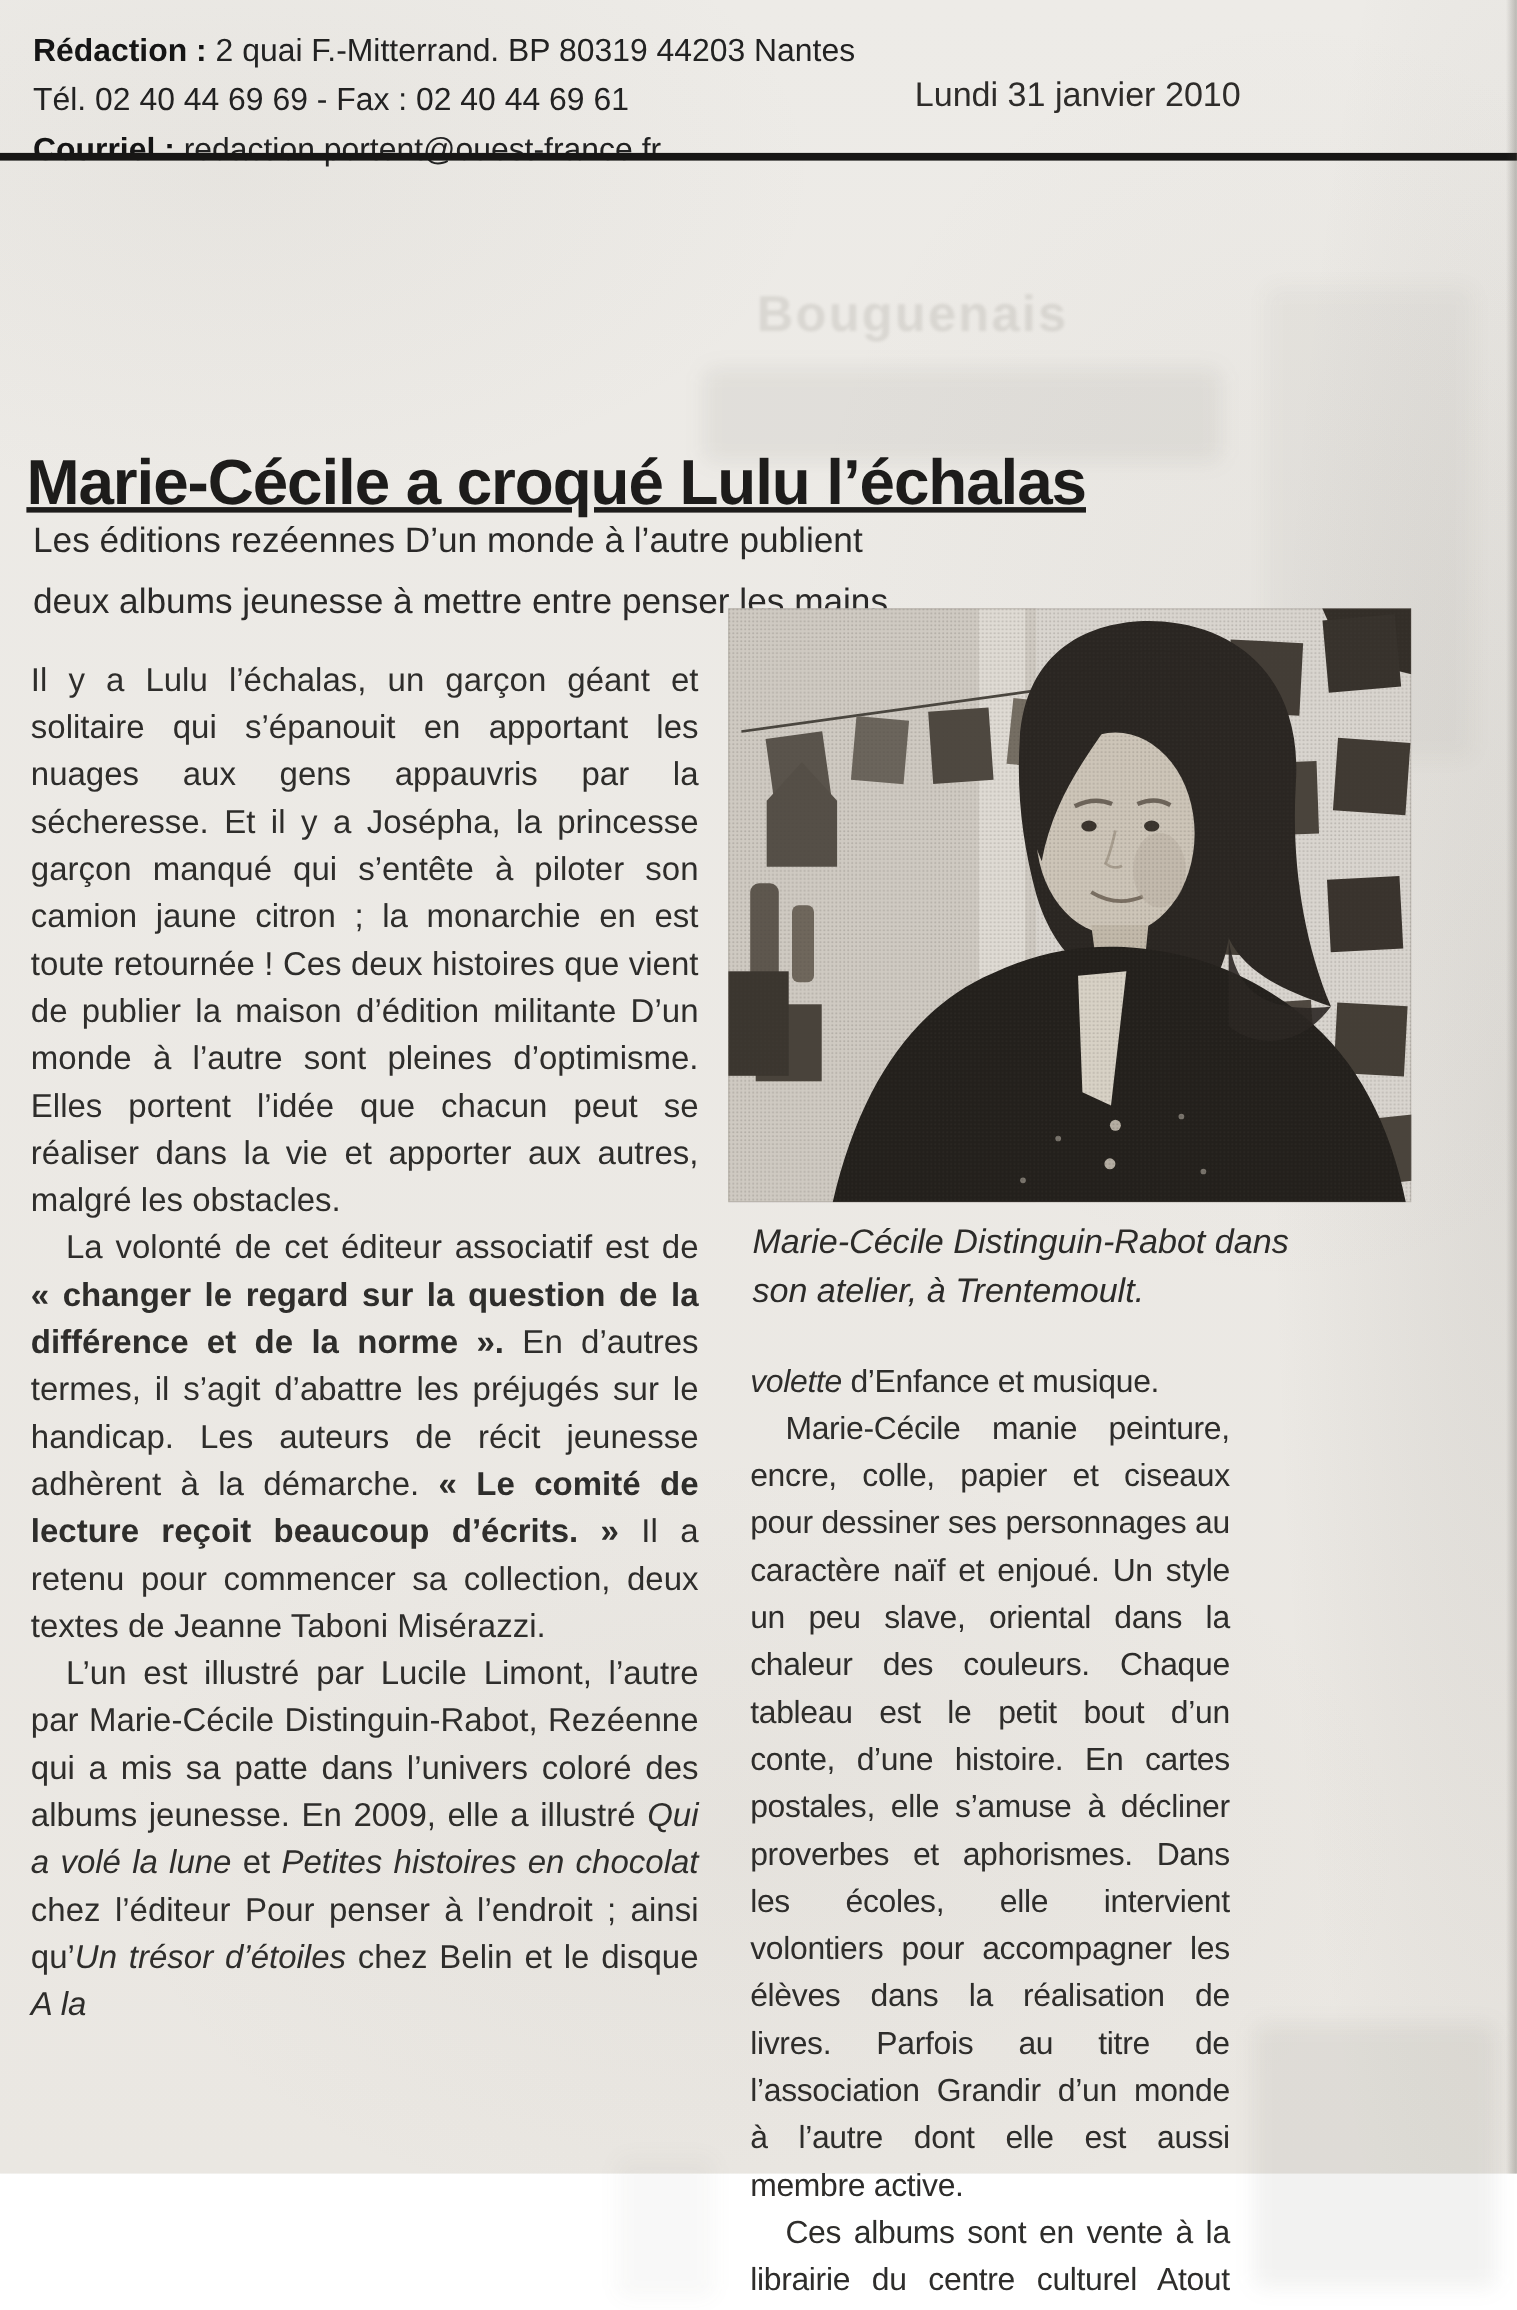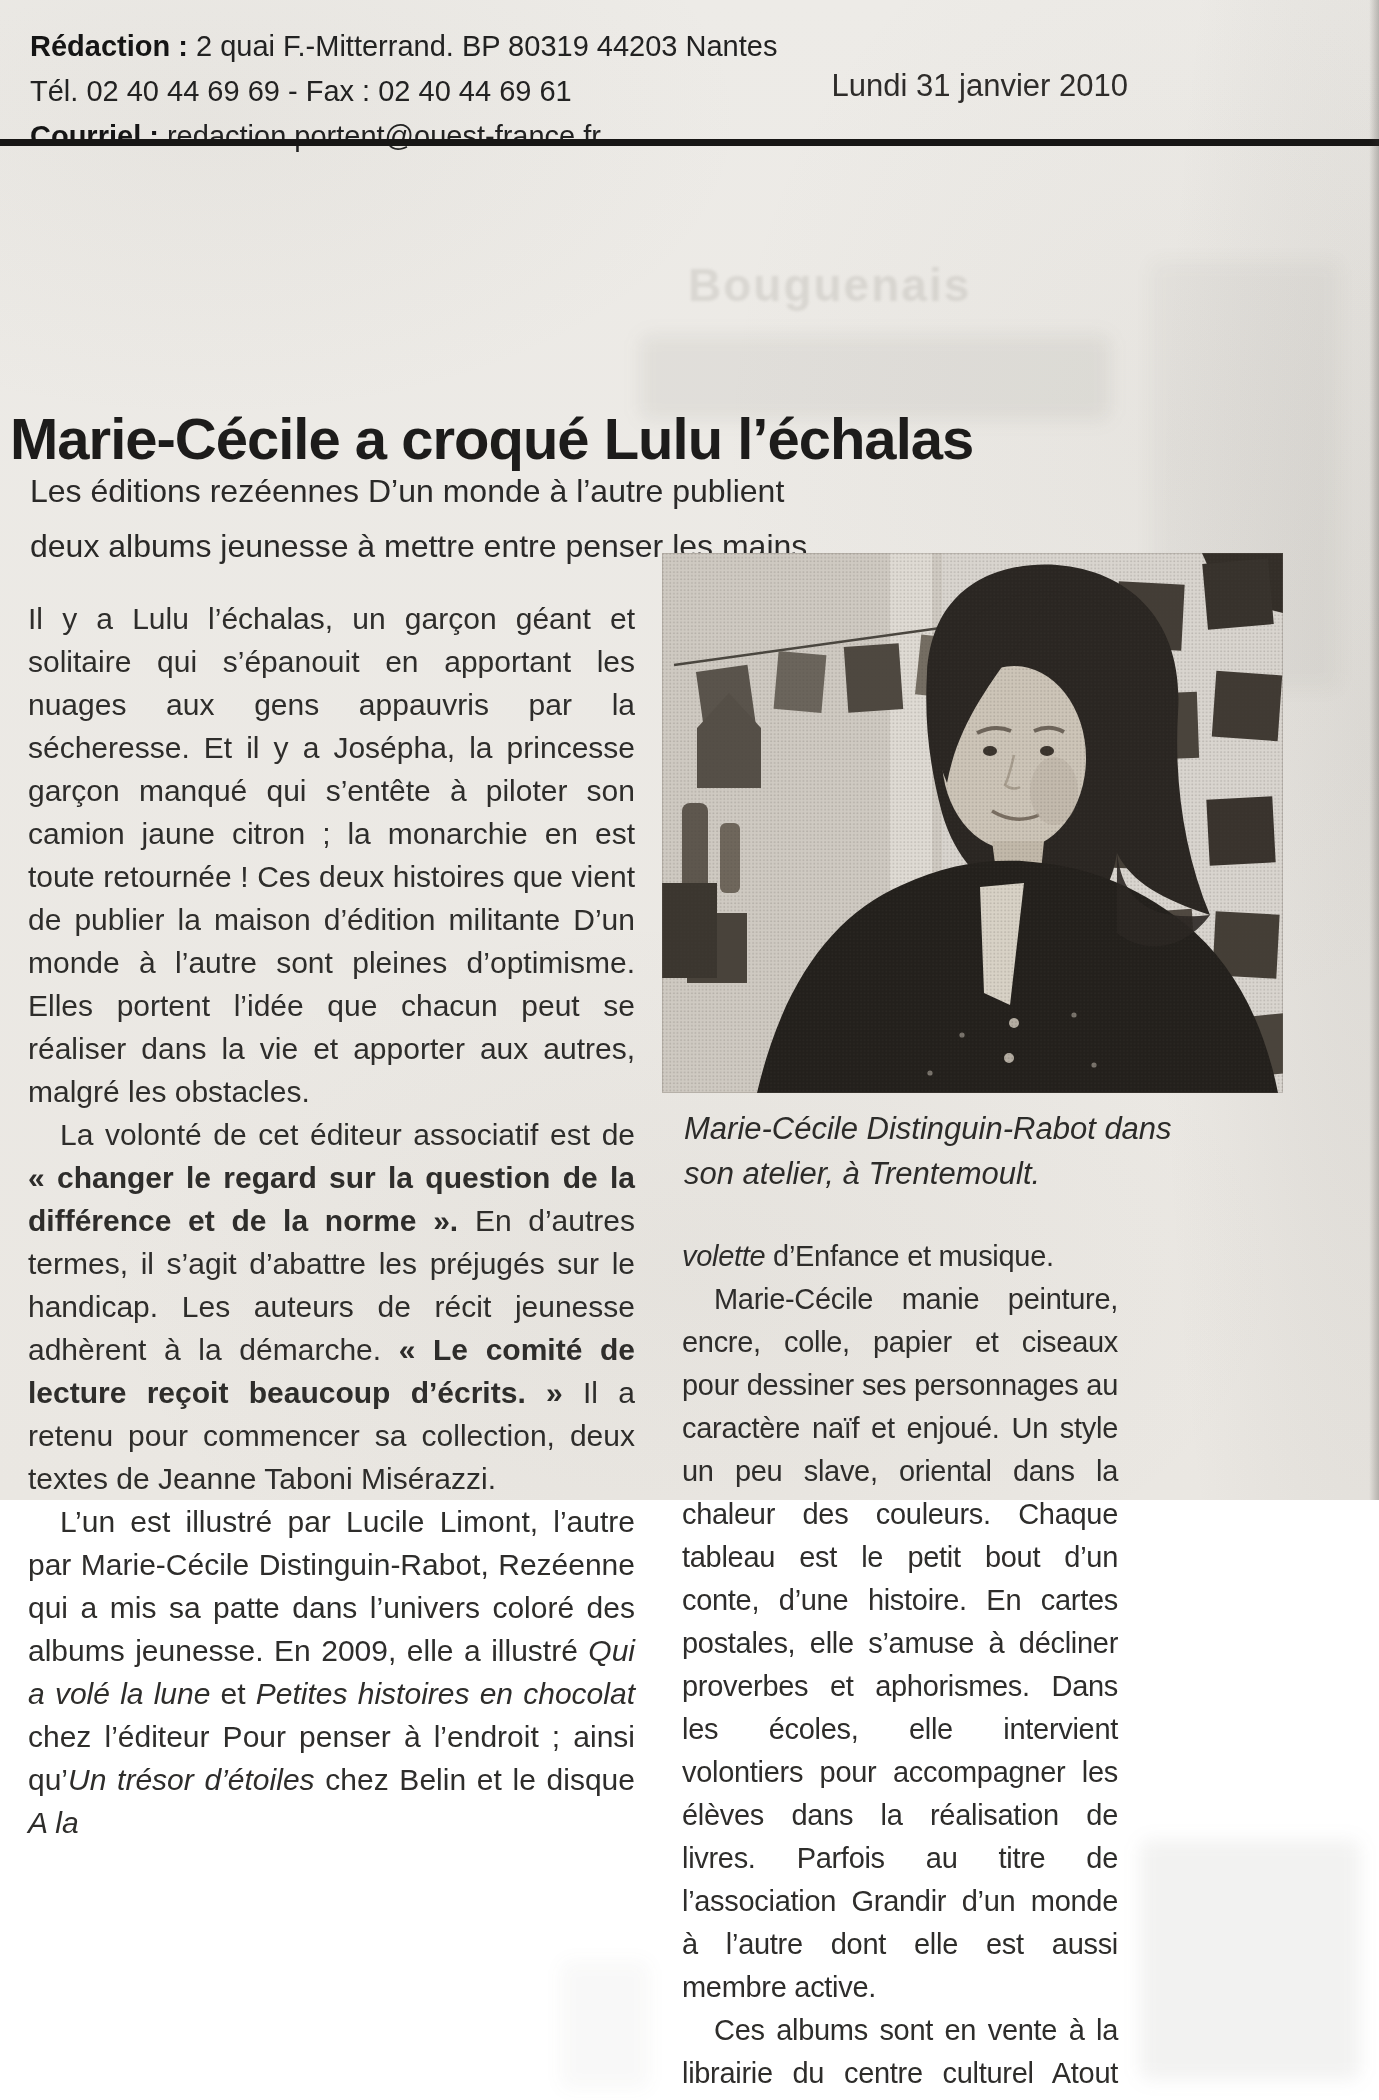--- a/index.html
+++ b/index.html
@@ -1,18 +1,18 @@
 <!DOCTYPE html>
 <html lang="fr"><head>
 <meta charset="utf-8">
 <style>
   html,body{margin:0;padding:0;}
   body{width:1379px;height:2100px;overflow:hidden;
        font-family:"Liberation Sans", sans-serif;}
-  .page{position:relative;width:1379px;height:1500px;
+  .page{position:relative;width:1379px;height:1976px;
         background:
           radial-gradient(ellipse 900px 500px at 15% 8%, rgba(150,144,132,0.07), transparent 60%),
           radial-gradient(ellipse 700px 900px at 85% 30%, rgba(140,135,125,0.06), transparent 65%),
           radial-gradient(ellipse 1000px 600px at 50% 85%, rgba(130,126,116,0.05), transparent 60%),
           radial-gradient(ellipse 300px 1800px at 99% 50%, rgba(90,86,78,0.10), transparent 70%),
           linear-gradient(#edebe7,#eae7e2);
         }
   .edge-shadow{position:absolute;right:0;top:0;width:10px;height:100%;
         background:linear-gradient(to right, transparent, rgba(60,56,50,0.28));}
 
@@ -26,22 +26,22 @@
   
   .ghost-text{position:absolute;left:688px;top:258px;font-size:46px;font-weight:bold;
         color:#5c584e;opacity:0.13;filter:blur(1.6px);letter-spacing:2px;}
   .ghost-block{position:absolute;filter:blur(9px);background:rgba(95,90,78,0.08);border-radius:10px;}
   .gb1{left:640px;top:335px;width:470px;height:85px;}
   .gb2{left:1150px;top:260px;width:190px;height:430px;opacity:.6;}
   .gb3{left:1140px;top:1840px;width:220px;height:240px;}
   .gb4{left:560px;top:1960px;width:90px;height:130px;opacity:.5;}
 
   
-  .headline{position:absolute;left:10px;top:366px;width:1240px;
-        font-size:58px;font-weight:bold;letter-spacing:-1px;color:#1d1c1b;}
+  .headline{position:absolute;left:24px;top:366px;width:1240px;
+        font-size:58px;font-weight:bold;letter-spacing:-1px;color:#1d1c1b;text-decoration:underline;}
   .standfirst{position:absolute;left:30px;top:446px;width:1100px;
         font-size:32px;line-height:55px;color:#2a2928;margin-top:18px;}
 
   
   .col{position:absolute;color:#2e2d2b;text-align:justify;}
   .col-left{left:28px;top:597px;width:607px;font-size:30px;line-height:43px;}
   .col-right{left:682px;top:1235px;width:436px;font-size:29px;line-height:43px;letter-spacing:-0.3px;}
   .para{margin:0;text-align:justify;}
   .para.indent{text-indent:32px;}
   .b{font-weight:bold;}

